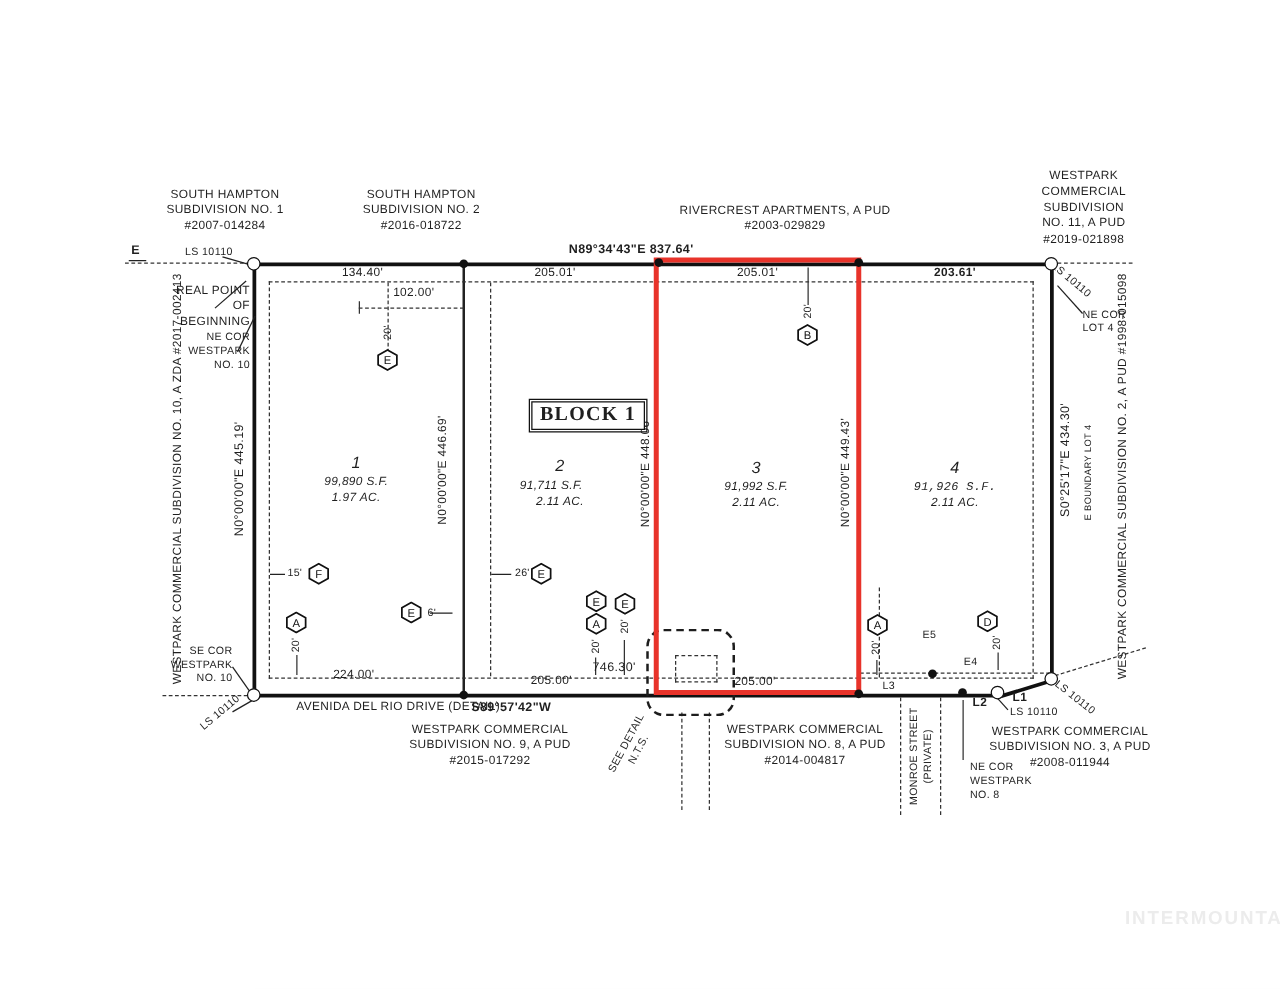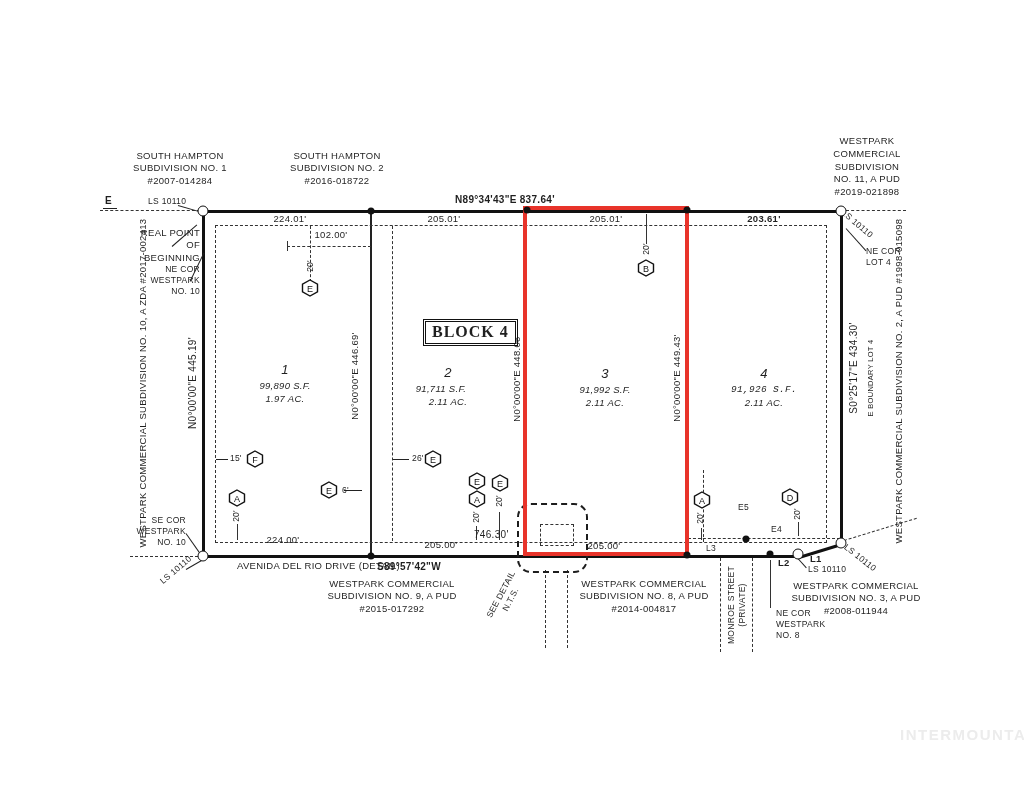--- a/index.html
+++ b/index.html
@@ -96,20 +96,22 @@
   <div class="dot" style="left:687px;top:555px;"></div>
   <div class="dot" style="left:770px;top:554px;"></div>
   <div class="dot" style="left:746px;top:539px;"></div>
 
   <div class="lbl t9 c" style="left:180px;top:150px;">SOUTH HAMPTON
 SUBDIVISION NO. 1
 #2007-014284</div>
   <div class="lbl t9 c" style="left:337px;top:150px;">SOUTH HAMPTON
 SUBDIVISION NO. 2
 #2016-018722</div>
+  <div class="lbl t9 c" style="left:628px;top:163px;">RIVERCREST APARTMENTS, A PUD
+#2003-029829</div>
   <div class="lbl t9 c" style="left:867px;top:135px;line-height:1.35;">WESTPARK
 COMMERCIAL
 SUBDIVISION
 NO. 11, A PUD
 #2019-021898</div>
   <div class="lbl t9 v" style="left:143px;top:383px;">WESTPARK COMMERCIAL
 SUBDIVISION NO. 10, A ZDA
 #2017-002413</div>
   <div class="lbl t9 v" style="left:899px;top:381px;">WESTPARK COMMERCIAL
 SUBDIVISION NO. 2, A PUD
@@ -126,30 +128,30 @@
 
   <div class="lbl t10 b" style="left:455px;top:193px;">N89°34'43"E  837.64'</div>
   <div class="lbl t10 v" style="left:192px;top:383px;">N0°00'00"E  445.19'</div>
   <div class="lbl t10 v" style="left:853px;top:368px;">S0°25'17"E  434.30'</div>
   <div class="lbl t10 b" style="left:377px;top:560px;">S89°57'42"W</div>
   <div class="lbl t10" style="left:474px;top:528px;">746.30'</div>
   <div class="lbl t9 v" style="left:355px;top:376px;">N0°00'00"E  446.69'</div>
   <div class="lbl t9 v" style="left:517px;top:378px;">N0°00'00"E  448.06'</div>
   <div class="lbl t9 v" style="left:677px;top:378px;">N0°00'00"E  449.43'</div>
 
-  <div class="lbl t9 c" style="left:290px;top:213px;">224.01'</div>
+  <div class="lbl t9 c" style="left:290px;top:213px;">134.40'</div>
   <div class="lbl t9 c" style="left:331px;top:229px;">102.00'</div>
   <div class="lbl t9 c" style="left:444px;top:213px;">205.01'</div>
   <div class="lbl t9 c" style="left:606px;top:213px;">205.01'</div>
   <div class="lbl t9 c" style="left:764px;top:213px;font-weight:bold;">203.61'</div>
   <div class="lbl t9 c" style="left:283px;top:534px;">224.00'</div>
   <div class="lbl t9 c" style="left:441px;top:539px;">205.00'</div>
   <div class="lbl t9 c" style="left:604px;top:540px;">205.00'</div>
 
-  <div class="block3">BLOCK 4</div>
+  <div class="block3">BLOCK 1</div>
 
   <div class="lbl c it" style="left:285px;top:362px;font-size:13px;">1</div>
   <div class="lbl t9 c it" style="left:285px;top:380px;text-align:center;">99,890 S.F.</div>
   <div class="lbl t9 c it" style="left:285px;top:393px;">1.97 AC.</div>
 
   <div class="lbl c it" style="left:448px;top:365px;font-size:13px;">2</div>
   <div class="lbl t9 c it" style="left:441px;top:383px;">91,711 S.F.</div>
   <div class="lbl t9 c it" style="left:448px;top:396px;">2.11 AC.</div>
 
   <div class="lbl c it" style="left:605px;top:366px;font-size:13px;">3</div>

